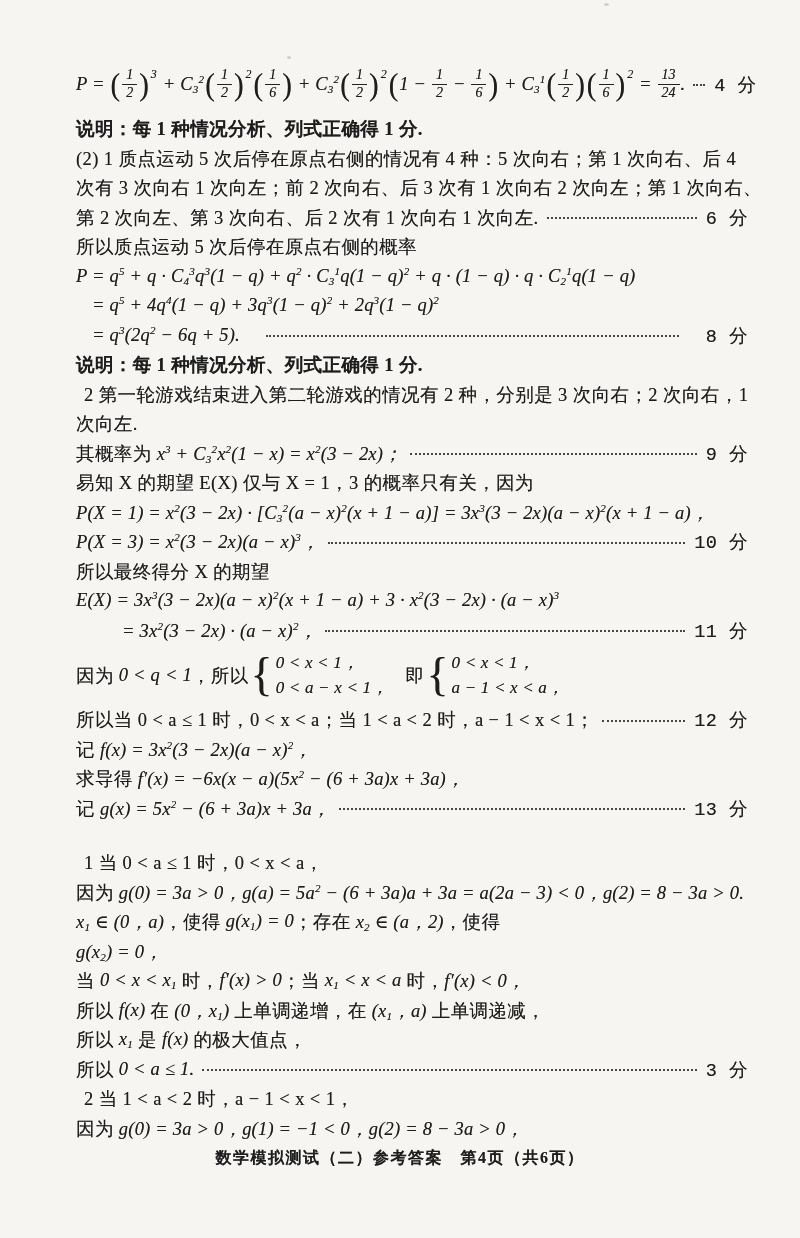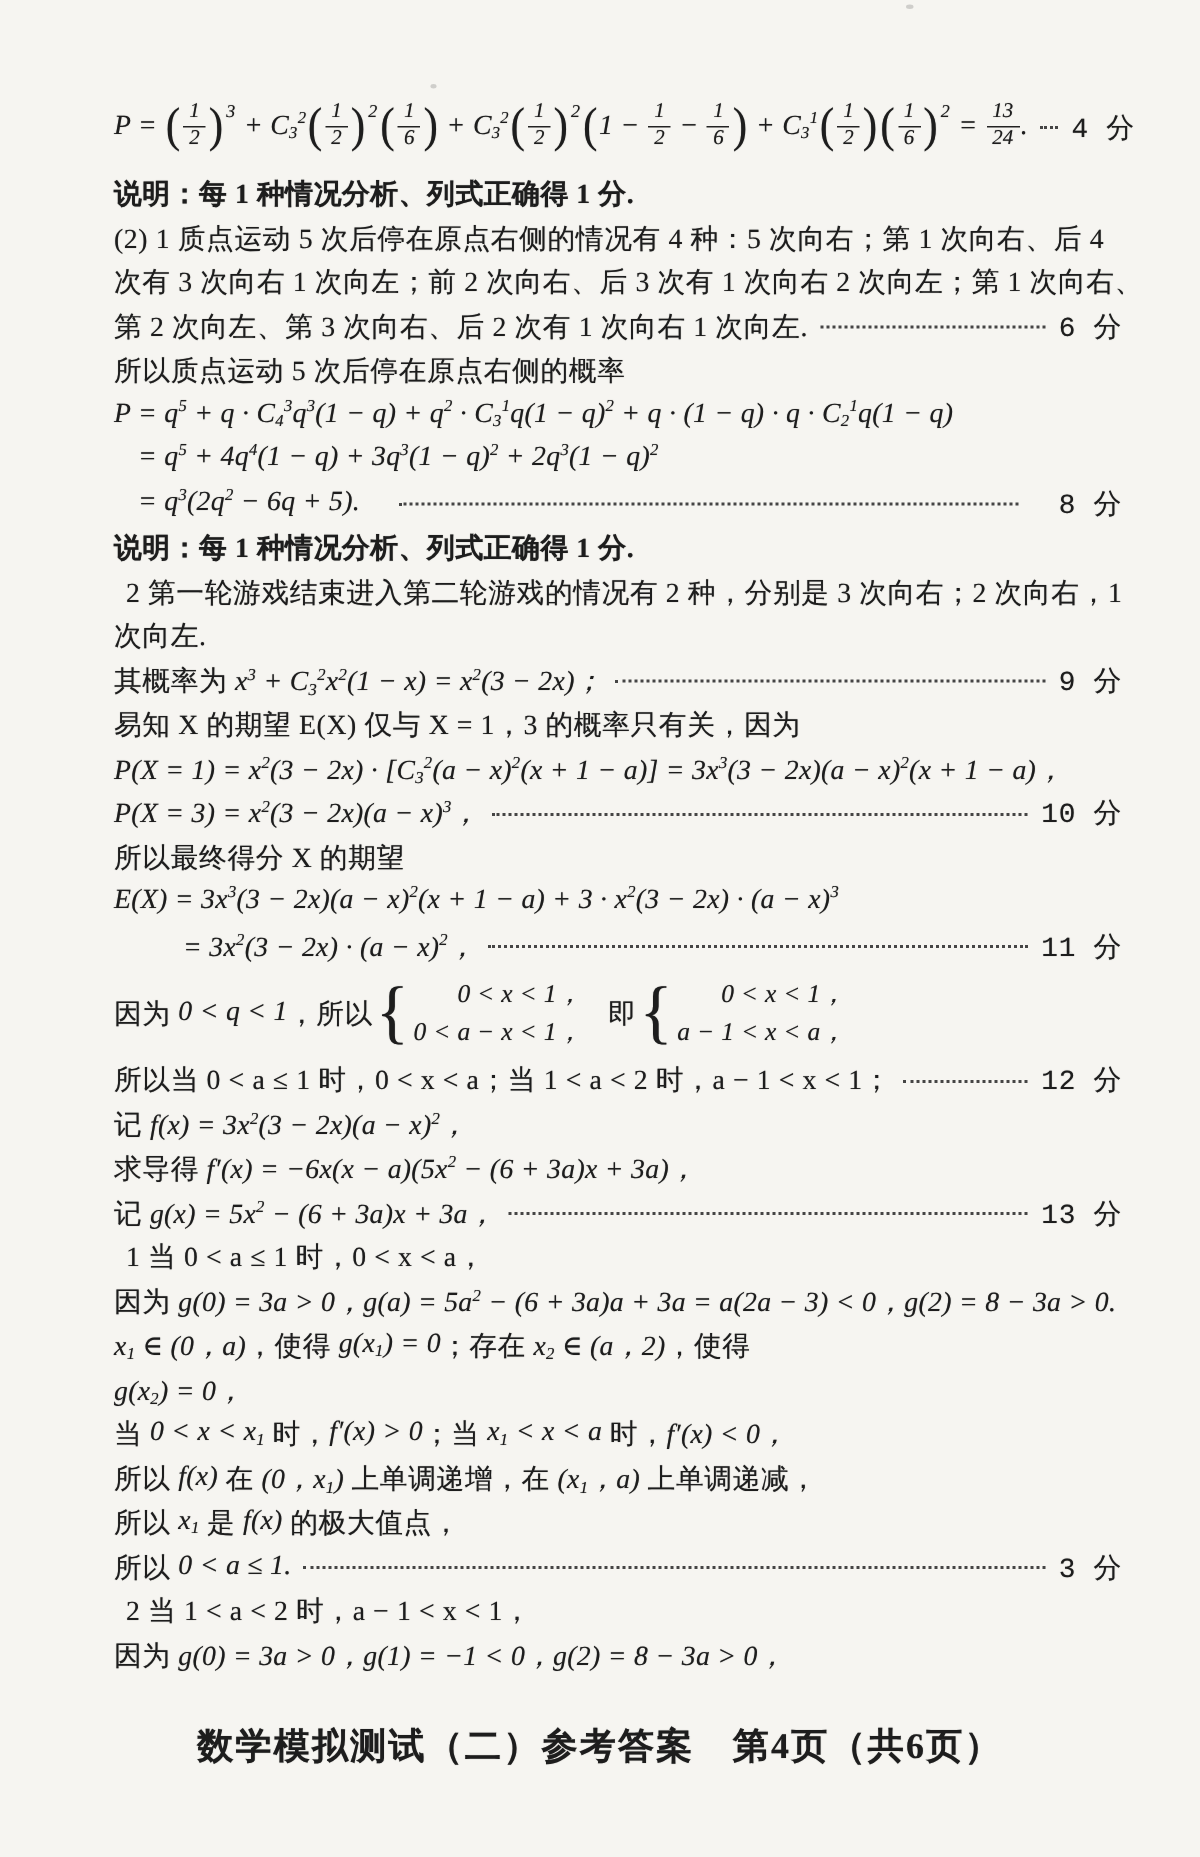--- a/index.html
+++ b/index.html
@@ -40,25 +40,25 @@
   
   .dots{
     flex:1 1 auto;min-width:12px;height:0;
     border-bottom:2.3px dotted #454545;
     margin:0 9px 0 8px;transform:translateY(1px);
   }
   .score{white-space:pre;letter-spacing:0.5px;font-family:Liberation Mono, monospace;}
   
   .cases{display:inline-flex;align-items:center;margin:0 2px;}
   .cbrace{font-size:46px;font-weight:300;line-height:0.85;transform:scaleY(1.02);margin-right:3px;}
-  .ccol{display:inline-flex;flex-direction:column;text-align:right;}
+  .ccol{display:inline-flex;flex-direction:column;}
   .crow{font-size:17px;line-height:25px;font-style:italic;white-space:pre;letter-spacing:0.2px;}
   .footer{
     position:absolute;top:1148px;left:0;width:100%;
-    text-align:center;font-weight:700;font-size:24px;letter-spacing:1.5px;
+    text-align:center;font-weight:700;font-size:16px;letter-spacing:1.5px;
     text-shadow:0 0 0.6px rgba(20,20,20,0.5);
   }
   .speck{position:absolute;background:rgba(90,90,90,0.25);border-radius:50%;}
 </style>
 </head>
 <body>
 
 <div class="page">
   <div class="speck" style="left:604px;top:3px;width:5px;height:3px;"></div>
   <div class="speck" style="left:287px;top:56px;width:4px;height:3px;"></div>
@@ -80,21 +80,21 @@
       <div class="line"><span class="t it">P(X = 1) = x<sup>2</sup>(3 − 2x) · [C<sub>3</sub><sup>2</sup>(a − x)<sup>2</sup>(x + 1 − a)] = 3x<sup>3</sup>(3 − 2x)(a − x)<sup>2</sup>(x + 1 − a)，</span></div>
       <div class="line"><span class="t it">P(X = 3) = x<sup>2</sup>(3 − 2x)(a − x)<sup>3</sup>，</span><span class="dots"></span><span class="score">10 分</span></div>
       <div class="line"><span class="t">所以最终得分 X 的期望</span></div>
       <div class="line"><span class="t it">E(X) = 3x<sup>3</sup>(3 − 2x)(a − x)<sup>2</sup>(x + 1 − a) + 3 · x<sup>2</sup>(3 − 2x) · (a − x)<sup>3</sup></span></div>
       <div class="line" style="padding-left: 46px;"><span class="t it">= 3x<sup>2</sup>(3 − 2x) · (a − x)<sup>2</sup>，</span><span class="dots"></span><span class="score">11 分</span></div>
       <div class="line tall"><span class="t">因为 </span><span class="t it">0 &lt; q &lt; 1</span><span class="t">，所以</span><span class="cases"><span class="cbrace">{</span><span class="ccol"><span class="crow">0 &lt; x &lt; 1，</span><span class="crow">0 &lt; a − x &lt; 1，</span></span></span><span class="t">   即</span><span class="cases"><span class="cbrace">{</span><span class="ccol"><span class="crow">0 &lt; x &lt; 1，</span><span class="crow">a − 1 &lt; x &lt; a，</span></span></span></div>
       <div class="line"><span class="t">所以当 0 &lt; a ≤ 1 时，0 &lt; x &lt; a；当 1 &lt; a &lt; 2 时，a − 1 &lt; x &lt; 1；</span><span class="dots"></span><span class="score">12 分</span></div>
       <div class="line"><span class="t">记 </span><span class="t it">f(x) = 3x<sup>2</sup>(3 − 2x)(a − x)<sup>2</sup>，</span></div>
       <div class="line"><span class="t">求导得 </span><span class="t it">f′(x) = −6x(x − a)(5x<sup>2</sup> − (6 + 3a)x + 3a)，</span></div>
       <div class="line"><span class="t">记 </span><span class="t it">g(x) = 5x<sup>2</sup> − (6 + 3a)x + 3a，</span><span class="dots"></span><span class="score">13 分</span></div>
-      <div class="line" style="padding-left: 8px;"><span class="t">1 当 0 &lt; a ≤ 1 时，0 &lt; x &lt; a，</span></div>
+      <div class="line" style="padding-left: 8px; margin-top: 25px;"><span class="t">1 当 0 &lt; a ≤ 1 时，0 &lt; x &lt; a，</span></div>
       <div class="line"><span class="t">因为 </span><span class="t it">g(0) = 3a &gt; 0，g(a) = 5a<sup>2</sup> − (6 + 3a)a + 3a = a(2a − 3) &lt; 0，g(2) = 8 − 3a &gt; 0.</span></div>
       <div class="line"><span class="t it">x<sub>1</sub> ∈ (0，a)</span><span class="t">，使得 </span><span class="t it">g(x<sub>1</sub>) = 0</span><span class="t">；存在 </span><span class="t it">x<sub>2</sub> ∈ (a，2)</span><span class="t">，使得</span></div>
       <div class="line"><span class="t it">g(x<sub>2</sub>) = 0，</span></div>
       <div class="line"><span class="t">当 </span><span class="t it">0 &lt; x &lt; x<sub>1</sub></span><span class="t"> 时，</span><span class="t it">f′(x) &gt; 0</span><span class="t">；当 </span><span class="t it">x<sub>1</sub> &lt; x &lt; a</span><span class="t"> 时，</span><span class="t it">f′(x) &lt; 0，</span></div>
       <div class="line"><span class="t">所以 </span><span class="t it">f(x)</span><span class="t"> 在 </span><span class="t it">(0，x<sub>1</sub>)</span><span class="t"> 上单调递增，在 </span><span class="t it">(x<sub>1</sub>，a)</span><span class="t"> 上单调递减，</span></div>
       <div class="line"><span class="t">所以 </span><span class="t it">x<sub>1</sub></span><span class="t"> 是 </span><span class="t it">f(x)</span><span class="t"> 的极大值点，</span></div>
       <div class="line"><span class="t">所以 </span><span class="t it">0 &lt; a ≤ 1.</span><span class="dots"></span><span class="score">3 分</span></div>
       <div class="line" style="padding-left: 8px;"><span class="t">2 当 1 &lt; a &lt; 2 时，a − 1 &lt; x &lt; 1，</span></div>
       <div class="line"><span class="t">因为 </span><span class="t it">g(0) = 3a &gt; 0，g(1) = −1 &lt; 0，g(2) = 8 − 3a &gt; 0，</span></div>
     </div>

